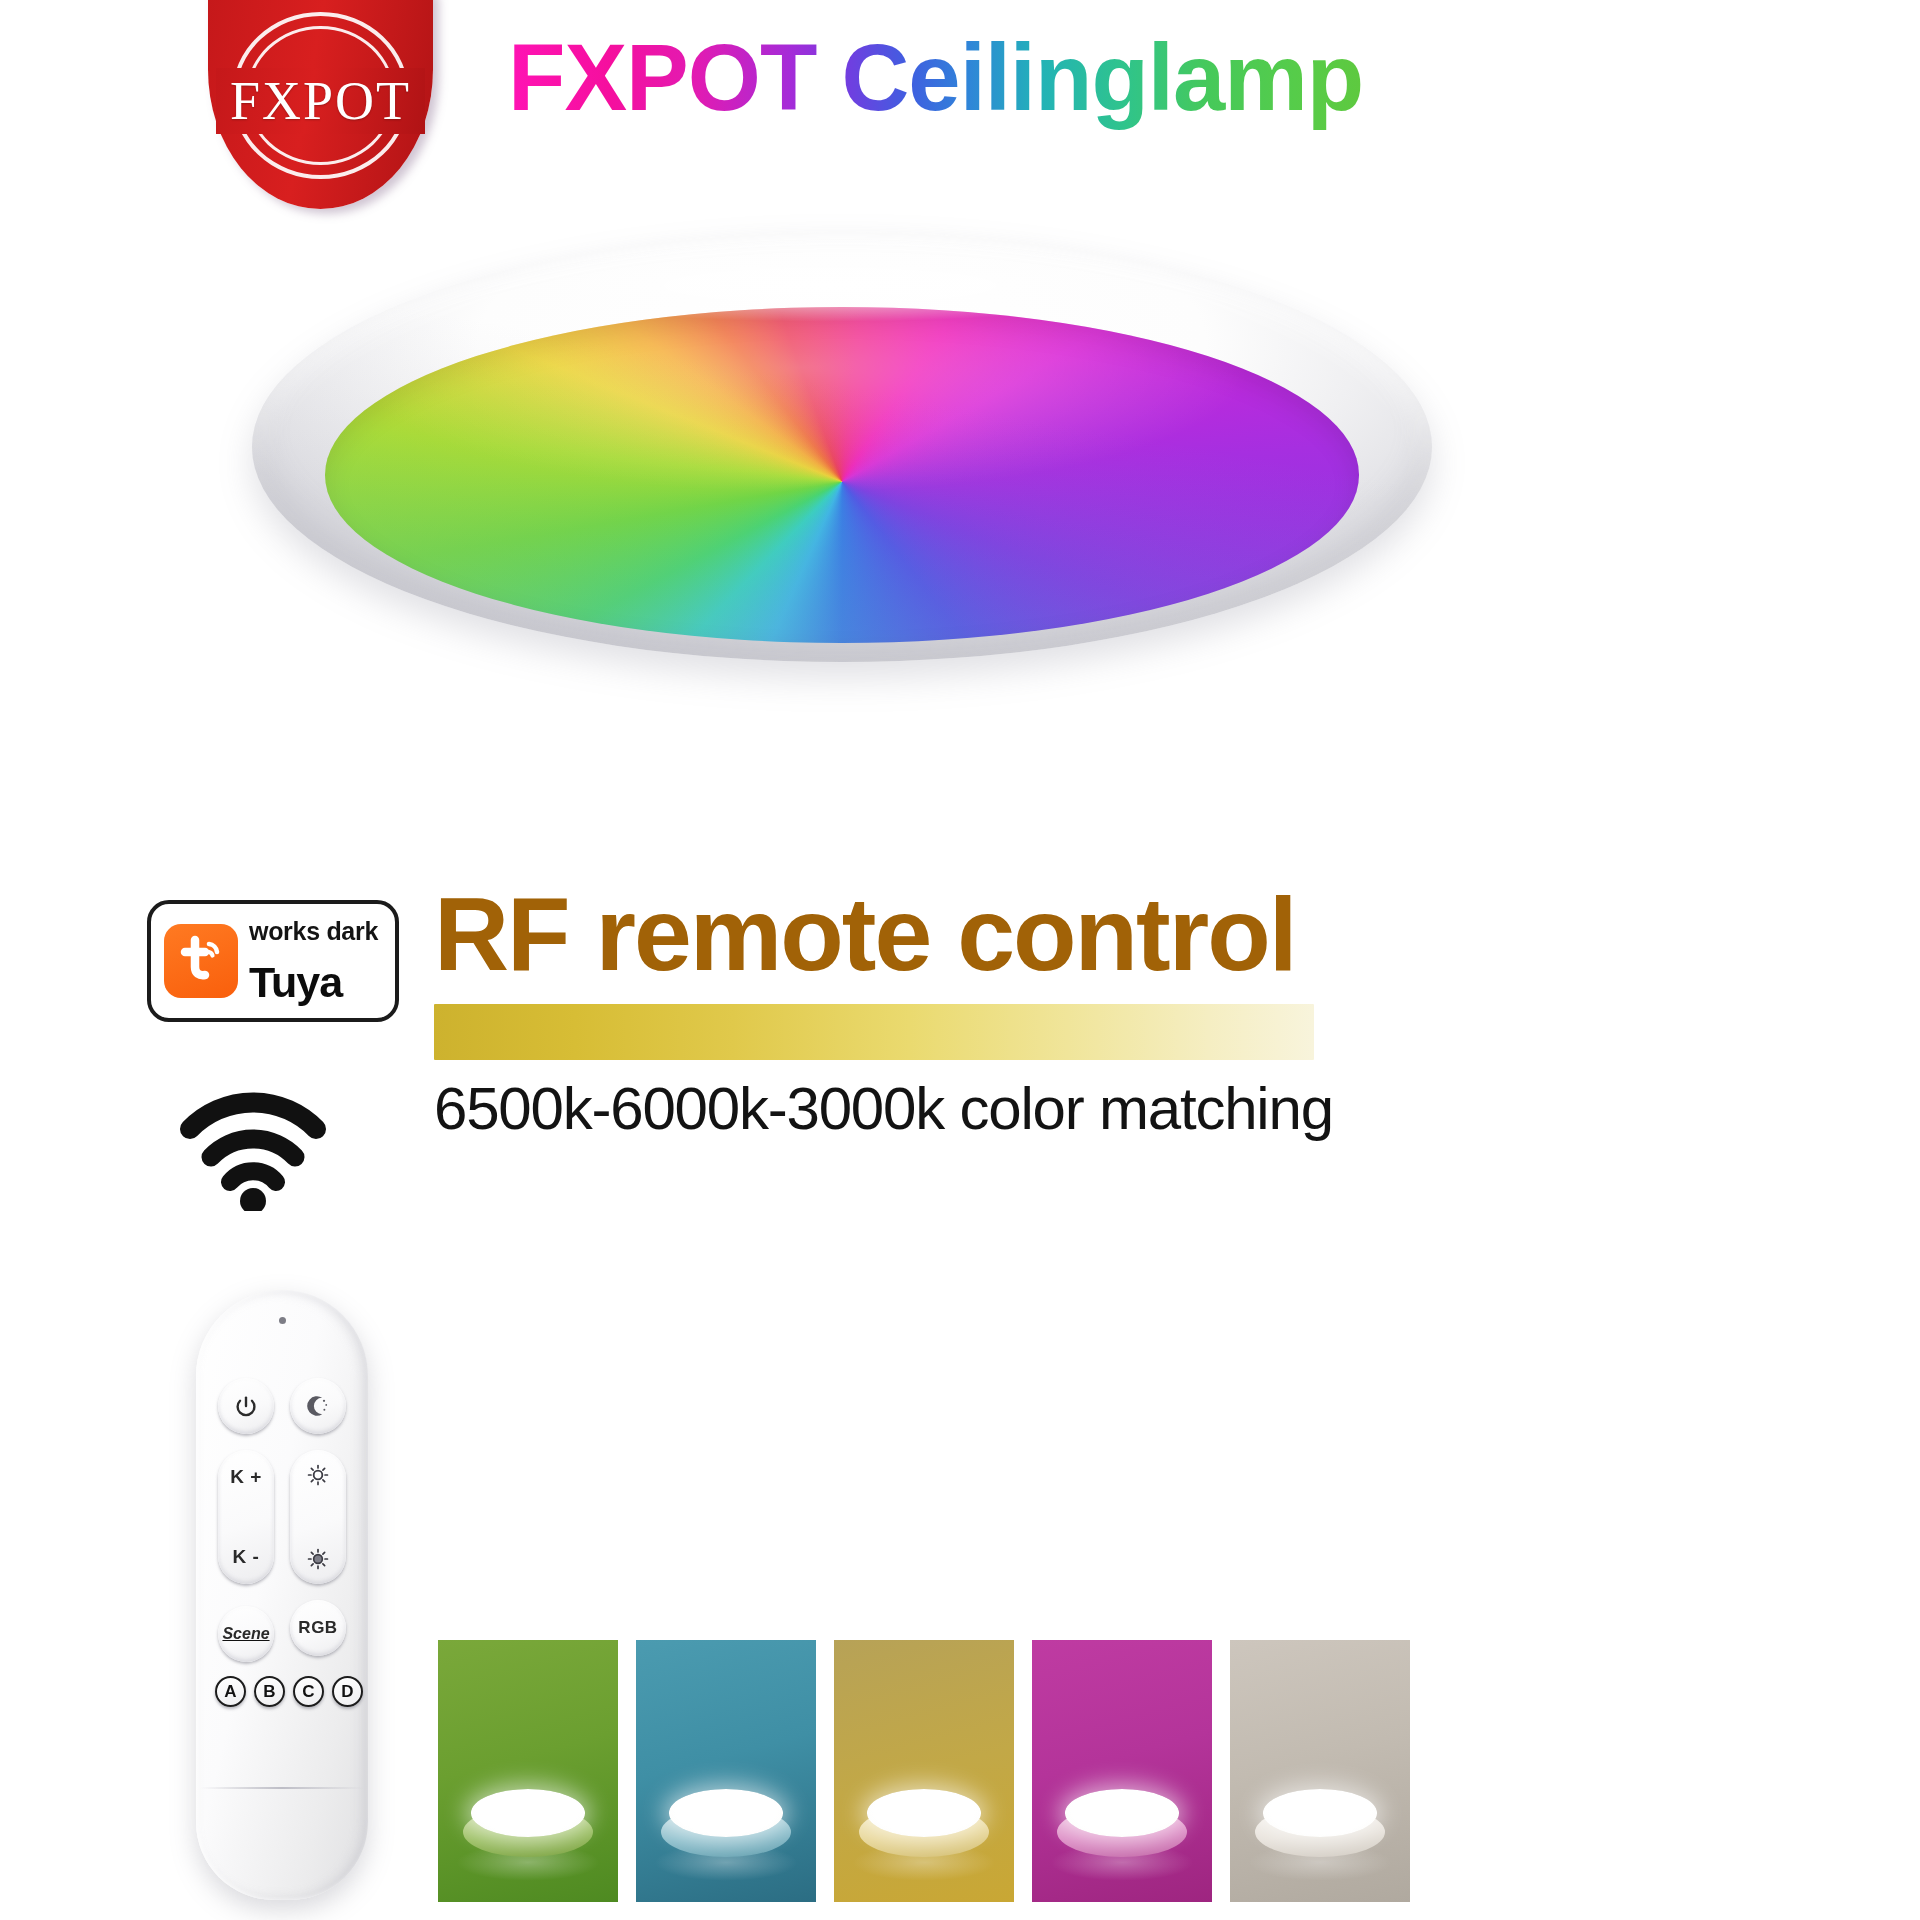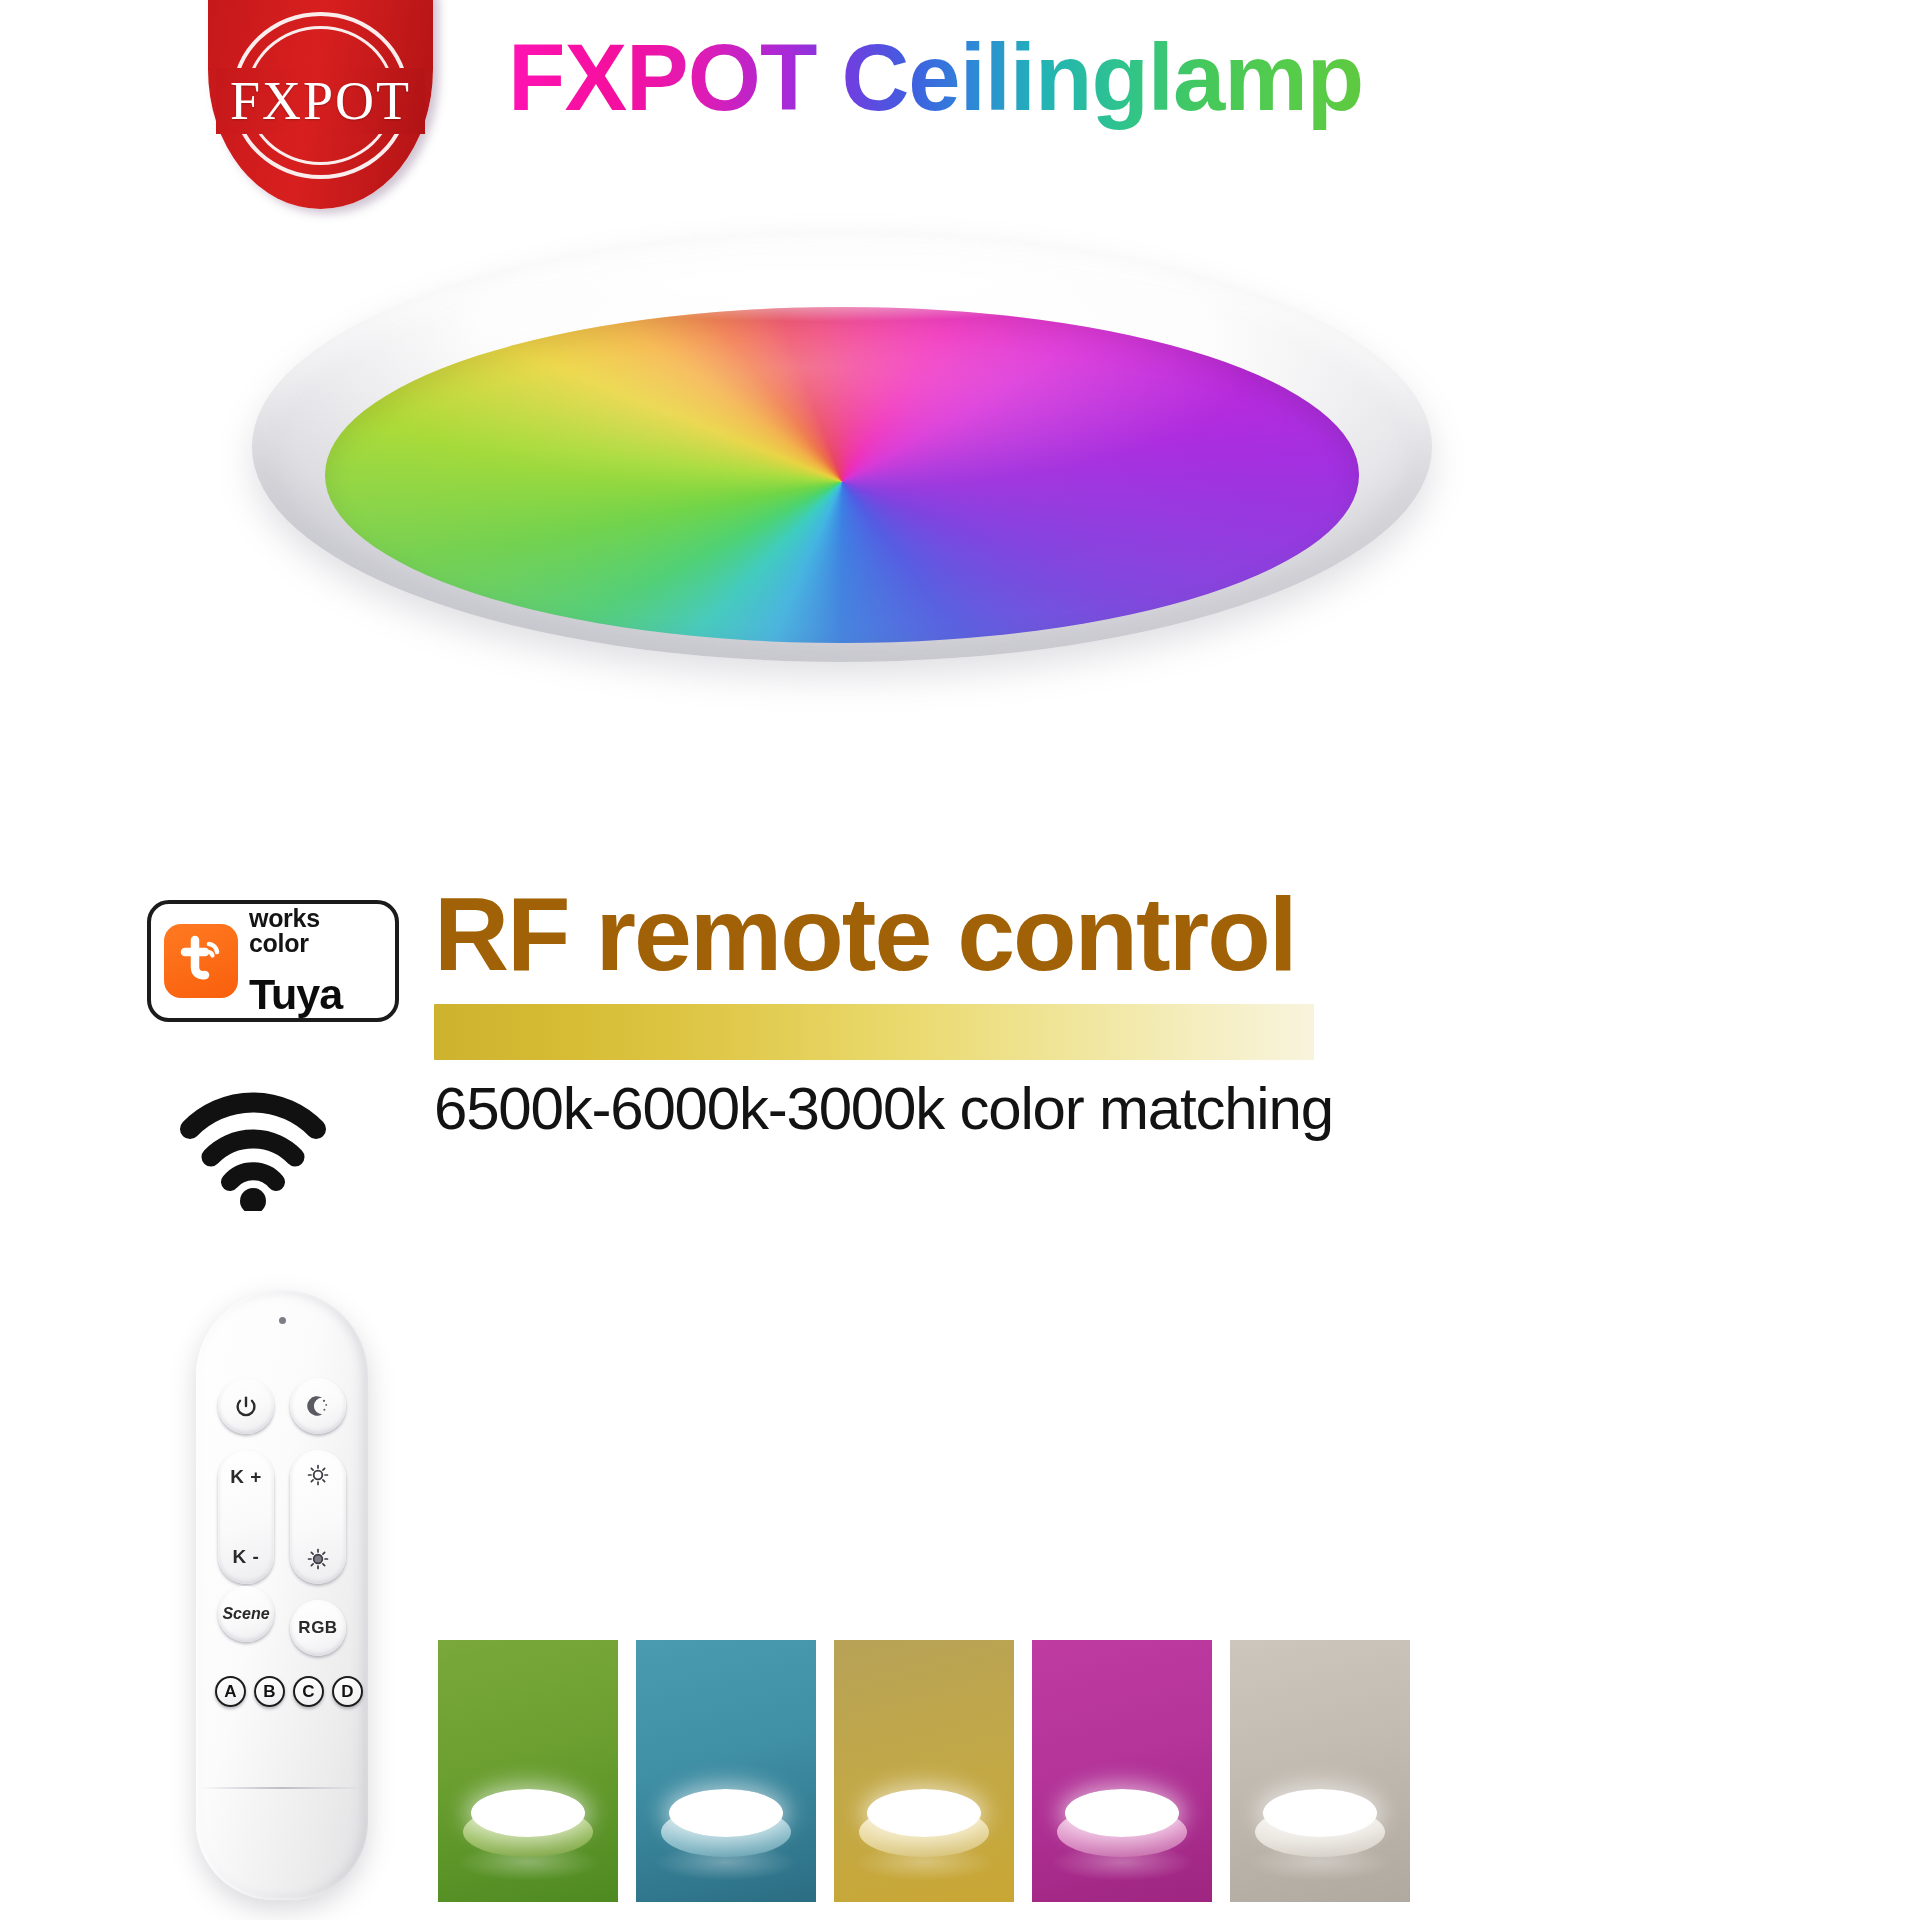--- a/index.html
+++ b/index.html
@@ -246,21 +246,21 @@
 <div id="tuya-badge">
   <div class="tuya-mark">
     <svg class="tuya-t" viewBox="0 0 74 74">
       <path d="M31 16 L31 43 C31 49 35 52 41 51" stroke="#ffffff" stroke-width="8.5" fill="none" stroke-linecap="round"></path>
       <path d="M21 28 L41 28" stroke="#ffffff" stroke-width="8.5" stroke-linecap="round" fill="none"></path>
       <path d="M45 20 A9 9 0 0 1 53 28" stroke="#ffffff" stroke-width="4.6" fill="none" stroke-linecap="round"></path>
       <path d="M45 28 A4.5 4.5 0 0 1 48.5 31.5" stroke="#ffffff" stroke-width="4.2" fill="none" stroke-linecap="round"></path>
     </svg>
   </div>
   <div class="tuya-text">
-    <span class="tuya-works">works color</span>
+    <span class="tuya-works">works dark</span>
     <span class="tuya-name">Tuya</span>
   </div>
 </div>
 
 <div id="wifi-icon">
   <svg viewBox="0 0 150 126" width="150" height="126">
     <path d="M12 44 A88 88 0 0 1 138 44" stroke="#111" stroke-width="20" fill="none" stroke-linecap="round"></path>
     <path d="M33 72 A58 58 0 0 1 117 72" stroke="#111" stroke-width="19" fill="none" stroke-linecap="round"></path>
     <path d="M52 97 A30 30 0 0 1 98 97" stroke="#111" stroke-width="18" fill="none" stroke-linecap="round"></path>
     <circle cx="75" cy="116" r="13" fill="#111"></circle>
@@ -313,21 +313,21 @@
         <path d="M6.5 20 L10 20"></path>
           <path d="M30 20 L33.5 20"></path>
         <path d="M10.5 10.5 L13 13"></path>
           <path d="M27 27 L29.5 29.5"></path>
         <path d="M29.5 10.5 L27 13"></path>
           <path d="M13 27 L10.5 29.5"></path>
       </g>
     </svg>
   </div>
 
-  <div class="btn btn-round" style="left:22px; top:296px; width:56px; height:56px;">
+  <div class="btn btn-round" style="left:22px; top:316px; width:56px; height:56px;text-decoration:underline;">
     <span class="btn-label script">Scene</span>
   </div>
   <div class="btn btn-round" style="left:94px; top:310px; width:56px; height:56px;">
     <span class="btn-label" style="font-size:17px;">RGB</span>
   </div>
 
   <div class="abcd" style="left:19px; top:386px;">
     <span>A</span>
   </div>
   <div class="abcd" style="left:58px; top:386px;">

